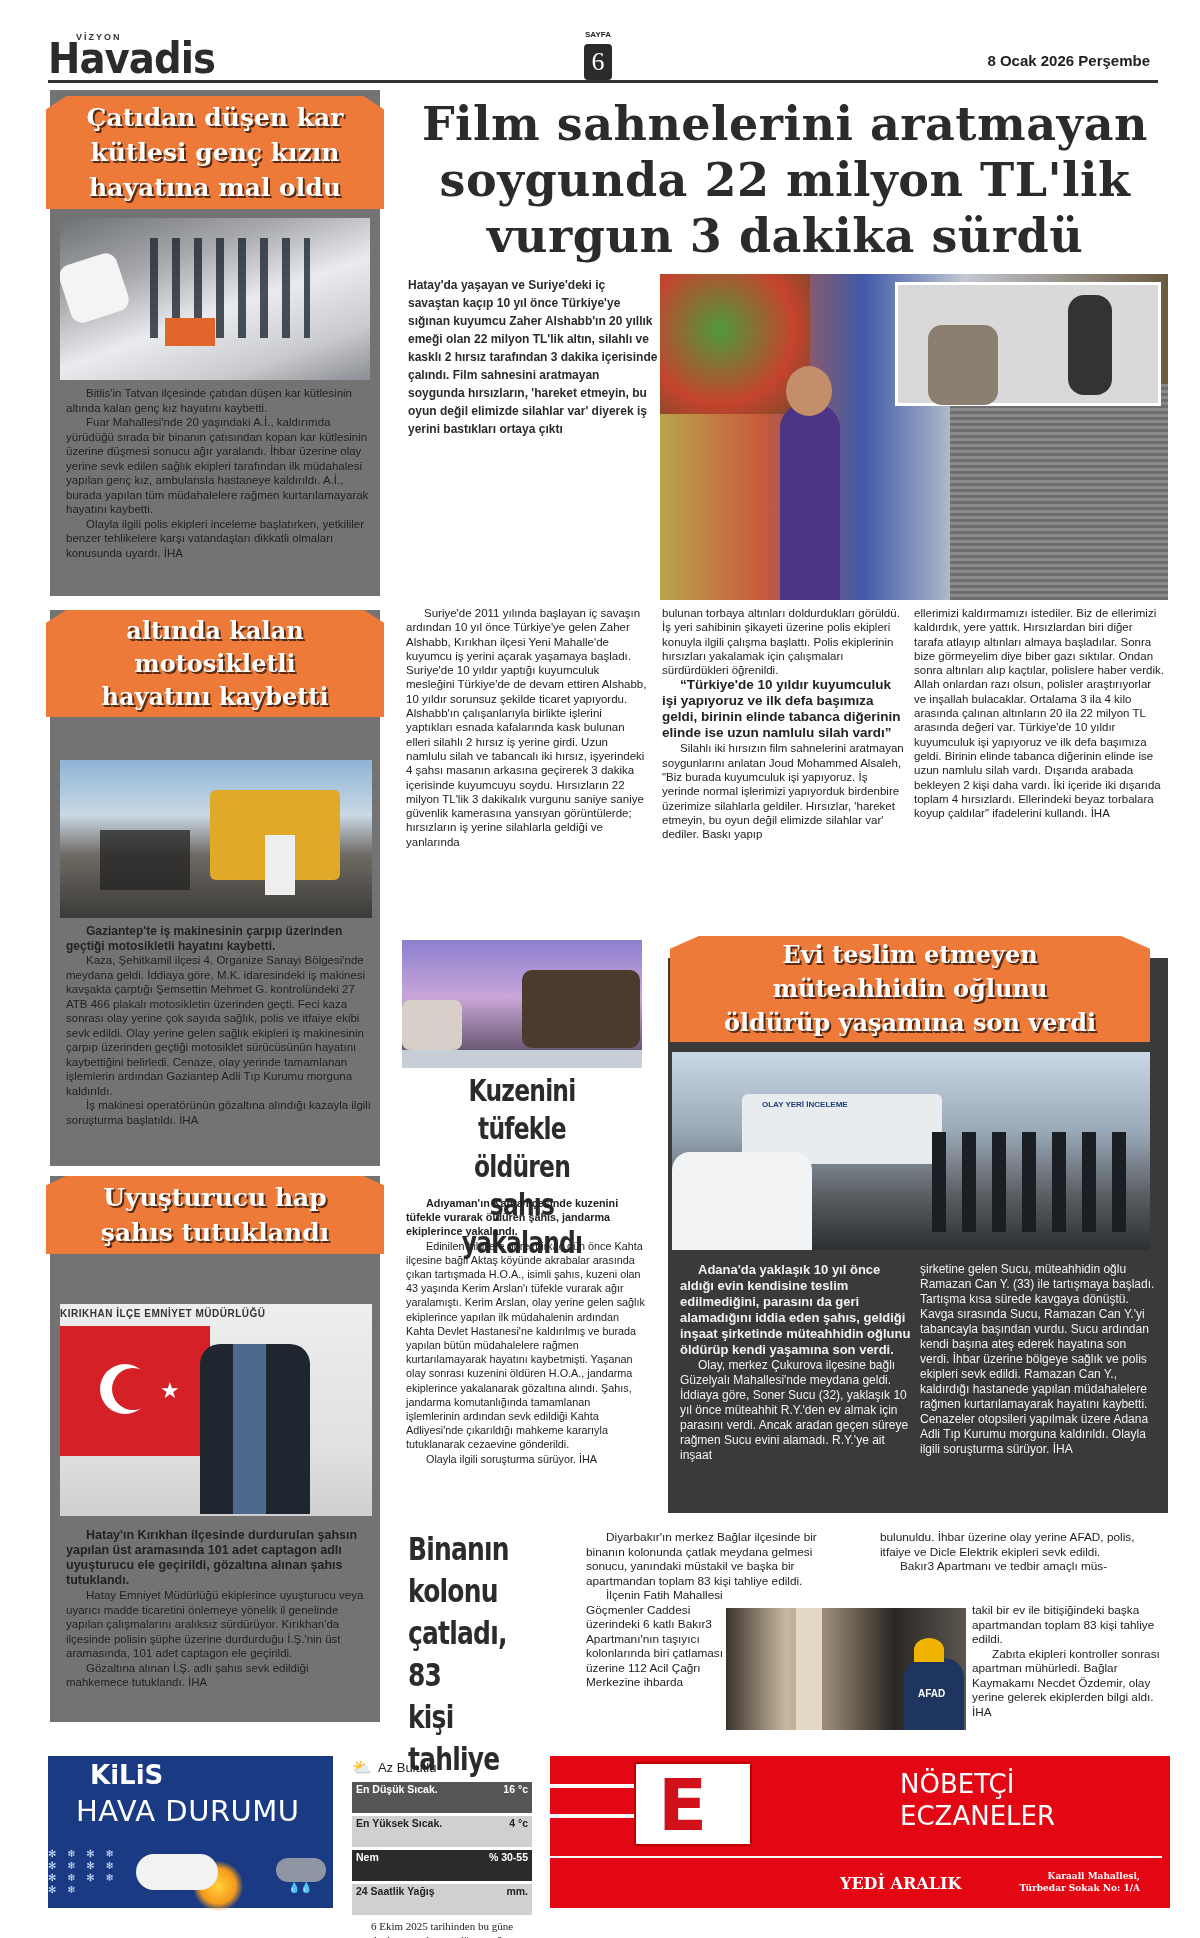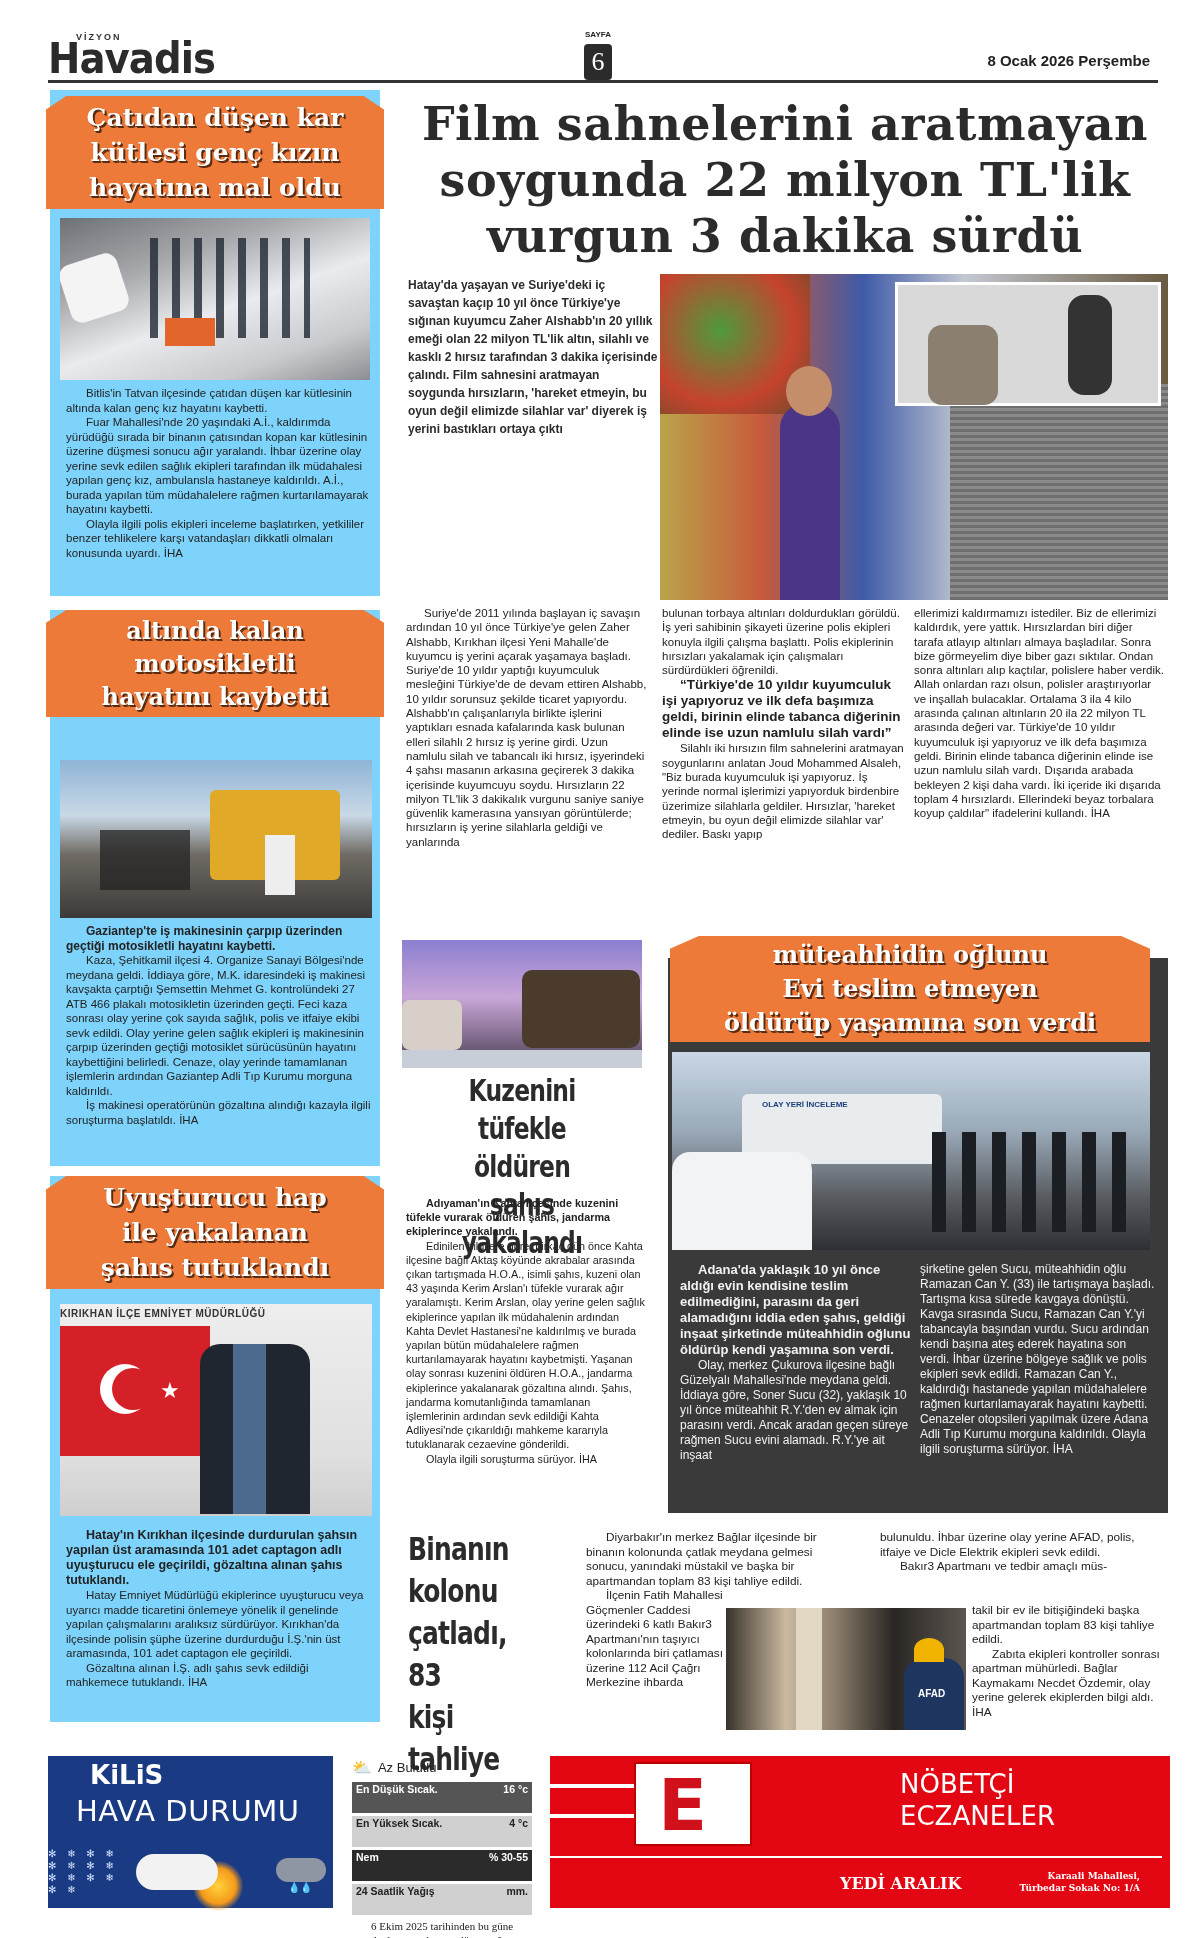--- a/index.html
+++ b/index.html
@@ -7,21 +7,21 @@
 .abs{position:absolute}
 .masthead-logo{left:48px;top:28px;width:190px;height:48px}
 .logo-vizyon{position:absolute;left:28px;top:4px;font-size:9px;letter-spacing:2px;font-weight:bold;color:#333}
 .logo-havadis{position:absolute;left:0;top:6px;font-size:42px;font-weight:bold;color:#2b2b2b;letter-spacing:-1px;font-family:"DejaVu Sans",sans-serif;transform:scaleX(0.92);transform-origin:left}
 .page-label{left:578px;top:30px;width:40px;text-align:center;font-size:8px;font-weight:bold;color:#222}
 .page-num{left:584px;top:44px;width:28px;height:36px;background:#2b2b2b;color:#fff;border-radius:4px;text-align:center;font-family:"Liberation Serif",serif;font-size:26px;line-height:36px}
 .date{right:50px;top:52px;font-size:15px;font-weight:bold;color:#222}
 .rule{left:48px;top:80px;width:1110px;height:3px;background:#333}
 
 
-.leftcol{left:50px;width:330px;background:#7dd3fc}
+.leftcol{left:50px;width:330px;background:#737373}
 .orange-head{position:relative;background:#ee7a3a;color:#fff;text-align:center;font-family:"DejaVu Serif",serif;font-weight:bold;clip-path:polygon(6% 0,94% 0,100% 12%,100% 100%,0 100%,0 12%);text-shadow:1px 1px 0 #5a2b10,2px 2px 0 #5a2b10}
 .story-text{font-size:11.5px;line-height:14.5px;color:#222;text-align:left}
 .story-text p{text-indent:20px}
 .story-text p.bold{font-weight:bold}
 .photo{position:absolute;overflow:hidden}
 
 
 .main-head{left:400px;top:96px;width:770px;text-align:center;font-family:"DejaVu Serif",serif;font-weight:bold;font-size:46px;line-height:56px;color:#2b2b2b;letter-spacing:0.5px}
 .lead{left:408px;top:276px;width:250px;font-weight:bold;font-size:12px;line-height:18px;color:#2b2b2b}
 .cols3{top:606px;font-size:11.5px;line-height:14.3px;color:#222;width:245px}
@@ -82,21 +82,20 @@
   <div class="story-text" style="position:absolute;left:16px;top:314px;width:306px">
     <p class="bold" style="font-size:12px">Gaziantep'te iş makinesinin çarpıp üzerinden geçtiği motosikletli hayatını kaybetti.</p>
     <p>Kaza, Şehitkamil ilçesi 4. Organize Sanayi Bölgesi'nde meydana geldi. İddiaya göre, M.K. idaresindeki iş makinesi kavşakta çarptığı Şemsettin Mehmet G. kontrolündeki 27 ATB 466 plakalı motosikletin üzerinden geçti. Feci kaza sonrası olay yerine çok sayıda sağlık, polis ve itfaiye ekibi sevk edildi. Olay yerine gelen sağlık ekipleri iş makinesinin çarpıp üzerinden geçtiği motosiklet sürücüsünün hayatını kaybettiğini belirledi. Cenaze, olay yerinde tamamlanan işlemlerin ardından Gaziantep Adli Tıp Kurumu morguna kaldırıldı.</p>
     <p>İş makinesi operatörünün gözaltına alındığı kazayla ilgili soruşturma başlatıldı. İHA</p>
   </div>
 </div>
 
 <div class="abs leftcol" style="top:1176px;height:546px">
   <div class="orange-head" style="margin:0 -4px;padding:4px 0;font-size:25px;line-height:35px;">
     <div>Uyuşturucu hap</div>
-    <div>ile yakalanan</div>
     <div>şahıs tutuklandı</div>
   </div>
   <div class="photo" style="left:10px;top:128px;width:312px;height:212px;background:linear-gradient(180deg,#eeeeee 0%,#e0e0e0 70%,#cfcfcf 100%)">
     <div style="position:absolute;left:0;top:4px;width:312px;font-size:10px;font-weight:bold;color:#333;white-space:nowrap;letter-spacing:.5px">KIRIKHAN İLÇE EMNİYET MÜDÜRLÜĞÜ</div>
     <div style="position:absolute;left:0;top:22px;width:150px;height:130px;background:#d42026">
       <div style="position:absolute;left:40px;top:38px;width:50px;height:50px;border-radius:50%;background:#fff"></div>
       <div style="position:absolute;left:52px;top:42px;width:42px;height:42px;border-radius:50%;background:#d42026"></div>
       <div style="position:absolute;left:100px;top:52px;color:#fff;font-size:22px">★</div>
     </div>
     <div style="position:absolute;left:140px;top:40px;width:110px;height:170px;background:linear-gradient(90deg,#1f2630 0 30%,#4b6a8d 30% 60%,#1f2630 60% 100%);border-radius:20px 20px 0 0"></div>
@@ -149,22 +148,22 @@
   <div class="cond-head">şahıs yakalandı</div>
 </div>
 <div class="abs story-text" style="left:406px;top:1196px;width:240px;font-size:10.8px;line-height:14.2px">
   <p class="bold">Adıyaman'ın Kahta ilçesinde kuzenini tüfekle vurarak öldüren şahıs, jandarma ekiplerince yakalandı.</p>
   <p>Edinilen bilgilere göre, birkaç gün önce Kahta ilçesine bağlı Aktaş köyünde akrabalar arasında çıkan tartışmada H.O.A., isimli şahıs, kuzeni olan 43 yaşında Kerim Arslan'ı tüfekle vurarak ağır yaralamıştı. Kerim Arslan, olay yerine gelen sağlık ekiplerince yapılan ilk müdahalenin ardından Kahta Devlet Hastanesi'ne kaldırılmış ve burada yapılan bütün müdahalelere rağmen kurtarılamayarak hayatını kaybetmişti. Yaşanan olay sonrası kuzenini öldüren H.O.A., jandarma ekiplerince yakalanarak gözaltına alındı. Şahıs, jandarma komutanlığında tamamlanan işlemlerinin ardından sevk edildiği Kahta Adliyesi'nde çıkarıldığı mahkeme kararıyla tutuklanarak cezaevine gönderildi.</p>
   <p>Olayla ilgili soruşturma sürüyor. İHA</p>
 </div>
 
 <div class="abs darkbox"></div>
 <div class="abs orange-head" style="left:670px;top:936px;width:480px;padding:2px 0;font-size:24px;line-height:34px">
+  <div>Evi teslim etmeyen</div>
   <div>müteahhidin oğlunu</div>
-  <div>Evi teslim etmeyen</div>
   <div>öldürüp yaşamına son verdi</div>
 </div>
 <div class="photo" style="left:672px;top:1052px;width:478px;height:198px;background:linear-gradient(180deg,#c9d7e6 0%,#9aa9b8 40%,#55585c 75%,#2c2f33 100%)">
   <div style="position:absolute;left:70px;top:42px;width:200px;height:70px;background:#e9ecef;border-radius:6px">
     <div style="position:absolute;left:20px;top:6px;font-size:8px;font-weight:bold;color:#1c3f7a">OLAY YERİ İNCELEME</div>
   </div>
   <div style="position:absolute;left:0;top:100px;width:140px;height:98px;background:#f2f3f4;border-radius:18px 18px 0 0"></div>
   <div style="position:absolute;left:260px;top:80px;width:210px;height:100px;background:repeating-linear-gradient(90deg,#1b1e22 0 14px,transparent 14px 30px)"></div>
 </div>
 <div class="abs dark-text" style="left:680px;top:1262px;width:232px">

